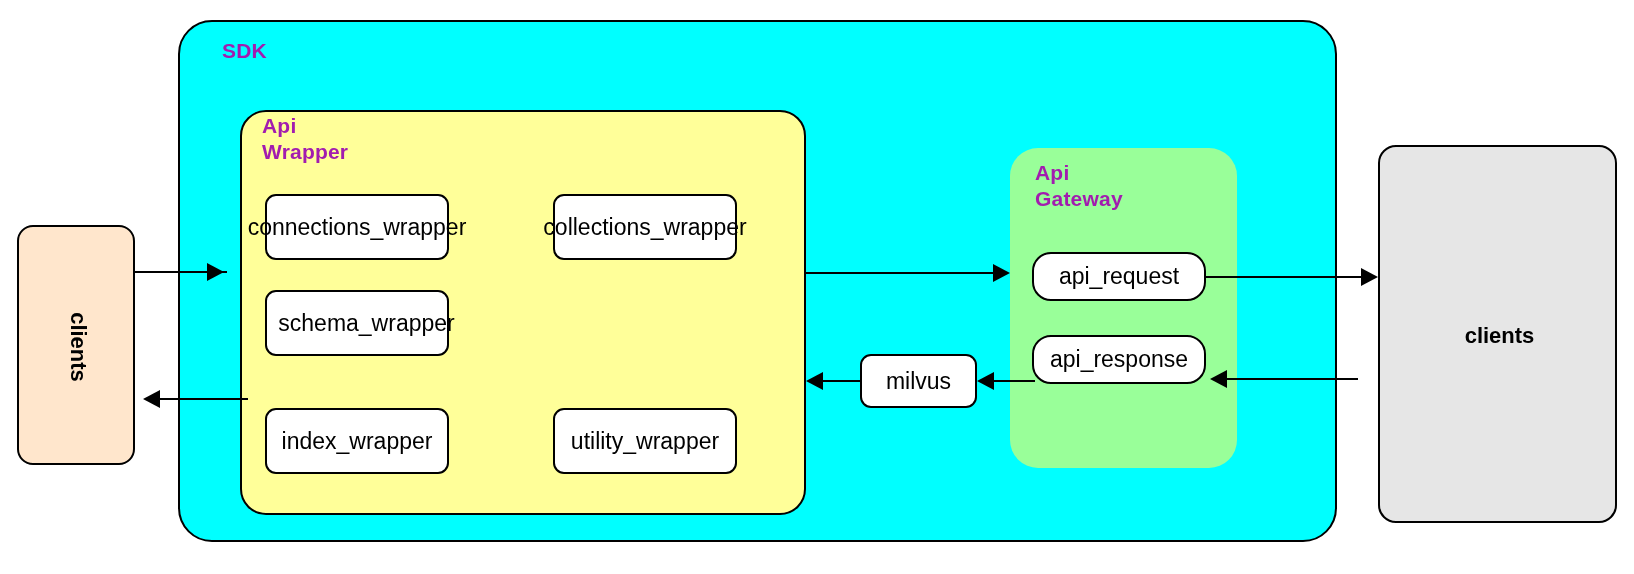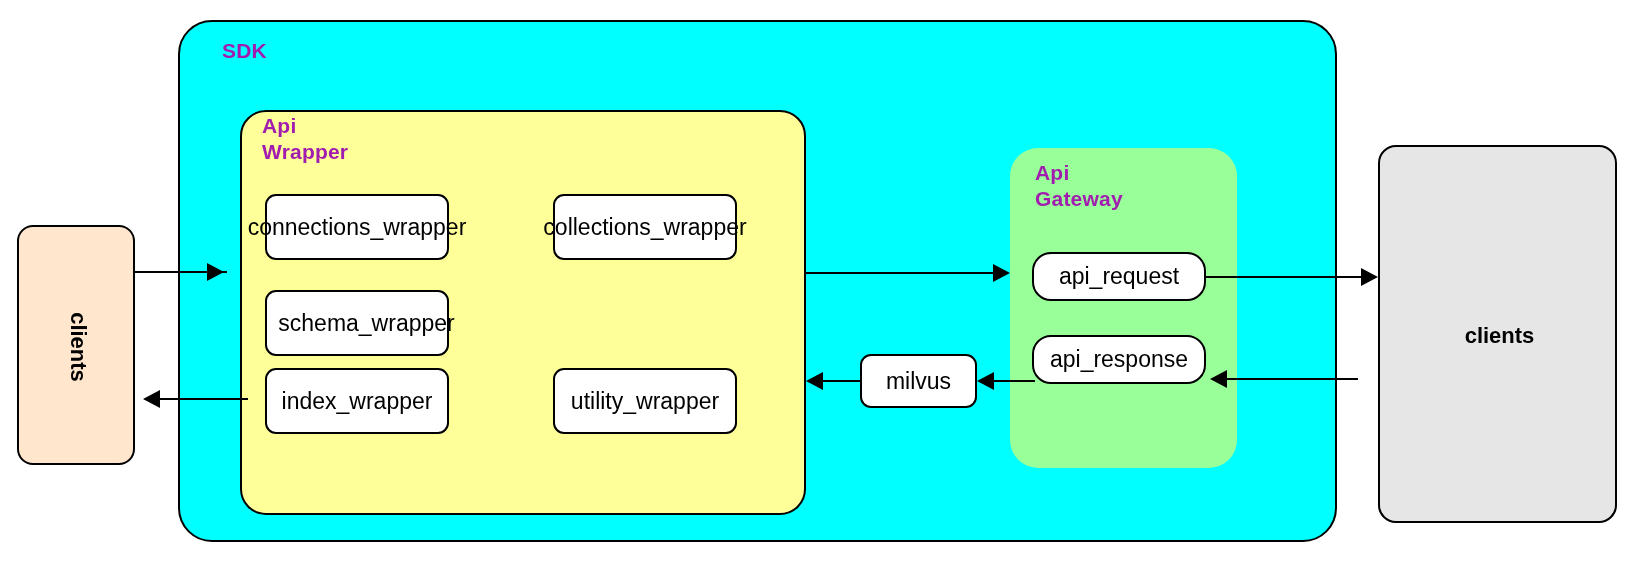--- a/index.html
+++ b/index.html
@@ -143,21 +143,21 @@
     font-weight: bold;
     font-size: 22px;
   }
 
   
   .wrap-leaf { width: 184px; height: 66px; }
   .col-a { left: 265px; }
   .col-b { left: 553px; }
   .row-1 { top: 194px; }
   .row-2 { top: 290px; padding-left: 19px; }
-  .row-3 { top: 368px; }
+  .row-3 { top: 408px; }
 
   
   .gw-leaf { left: 1032px; width: 174px; height: 49px; border-radius: 19px; }
   #api-request-box  { top: 252px; }
   #api-response-box { top: 335px; }
 
   #checker-box {
     left: 860px;
     top: 354px;
     width: 117px;

